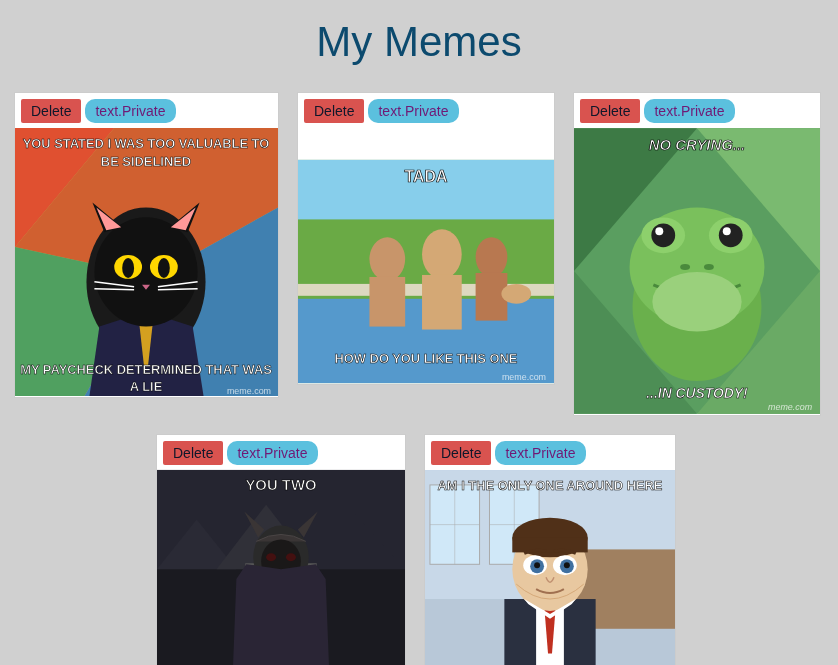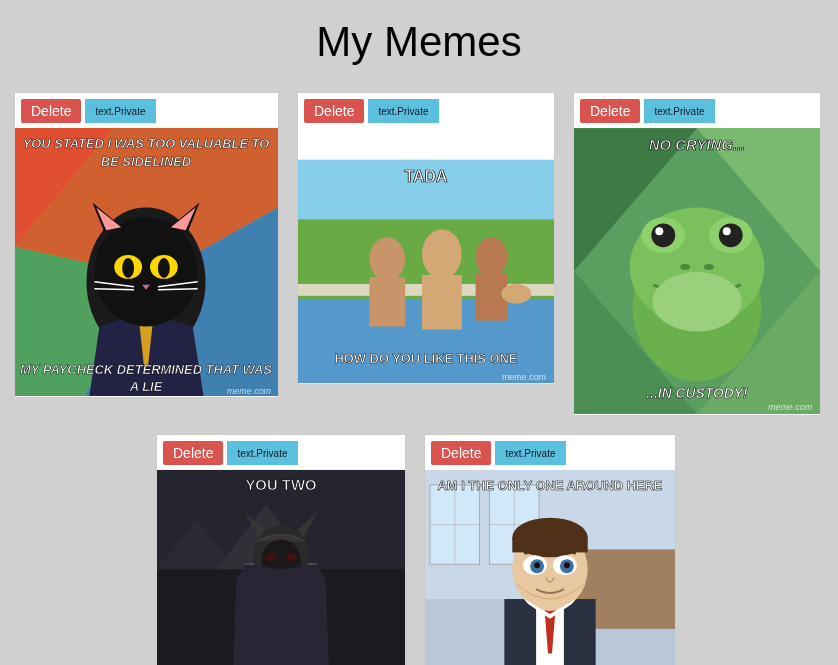--- a/index.html
+++ b/index.html
@@ -7,53 +7,53 @@
       background: #d0d0d0;
       font-family: Arial, sans-serif;
       width: 838px;
       min-height: 665px;
     }
     h1 {
       text-align: center;
       font-size: 42px;
       font-weight: normal;
       padding: 18px 0 20px 0;
-      color: #000000;
+      color: #0c4a6e;
     }
     .meme-card {
       position: relative;
       margin: 6px;
       background: #fff;
       border: 1px solid #ccc;
       display: inline-block;
     }
     .meme-toolbar {
       display: flex;
       flex-direction: row;
       gap: 4px;
       padding: 6px 6px 4px 6px;
       background: transparent;
     }
     .btn-delete {
       background: #d9534f;
-      color: #ffffff;
+      color: #0f172a;
       border: none;
       padding: 4px 10px;
       font-size: 14px;
       cursor: pointer;
       border-radius: 2px;
     }
     .btn-private {
       background: #5bc0de;
-      color: #0f172a;
+      color: #701a75;
       border: none;
       padding: 4px 10px;
-      font-size: 10px;
+      font-size: 14px;
       cursor: pointer;
-      border-radius: 0;
+      border-radius: 10px;
     }
     .meme-image-area {
       width: 100%;
       position: relative;
     }
     
     .meme-canvas {
       width: 100%;
       display: block;
     }
@@ -92,21 +92,21 @@
 
 <h1>My Memes</h1>
 
 <div class="row-1">
 
   <div class="meme-card card-1">
     <div class="meme-toolbar">
       <button class="btn-delete">Delete</button>
       <button class="btn-private">text.Private</button>
     </div>
-    <div class="meme-image-area" style="position:relative;font-style:italic;">
+    <div class="meme-image-area" style="position:relative;">
       <svg class="meme-canvas" viewBox="0 0 265 270" xmlns="http://www.w3.org/2000/svg">
 
         <rect width="265" height="270" fill="#c8a050"></rect>
 
         <polygon points="0,0 100,0 0,120" fill="#e05030"></polygon>
         <polygon points="100,0 265,0 265,80 140,150 0,120" fill="#d06030"></polygon>
         <polygon points="0,120 140,150 70,270 0,270" fill="#50a060"></polygon>
         <polygon points="140,150 265,80 265,270 70,270" fill="#4080b0"></polygon>
 
         <ellipse cx="132" cy="155" rx="60" ry="75" fill="#1a1a1a"></ellipse>

